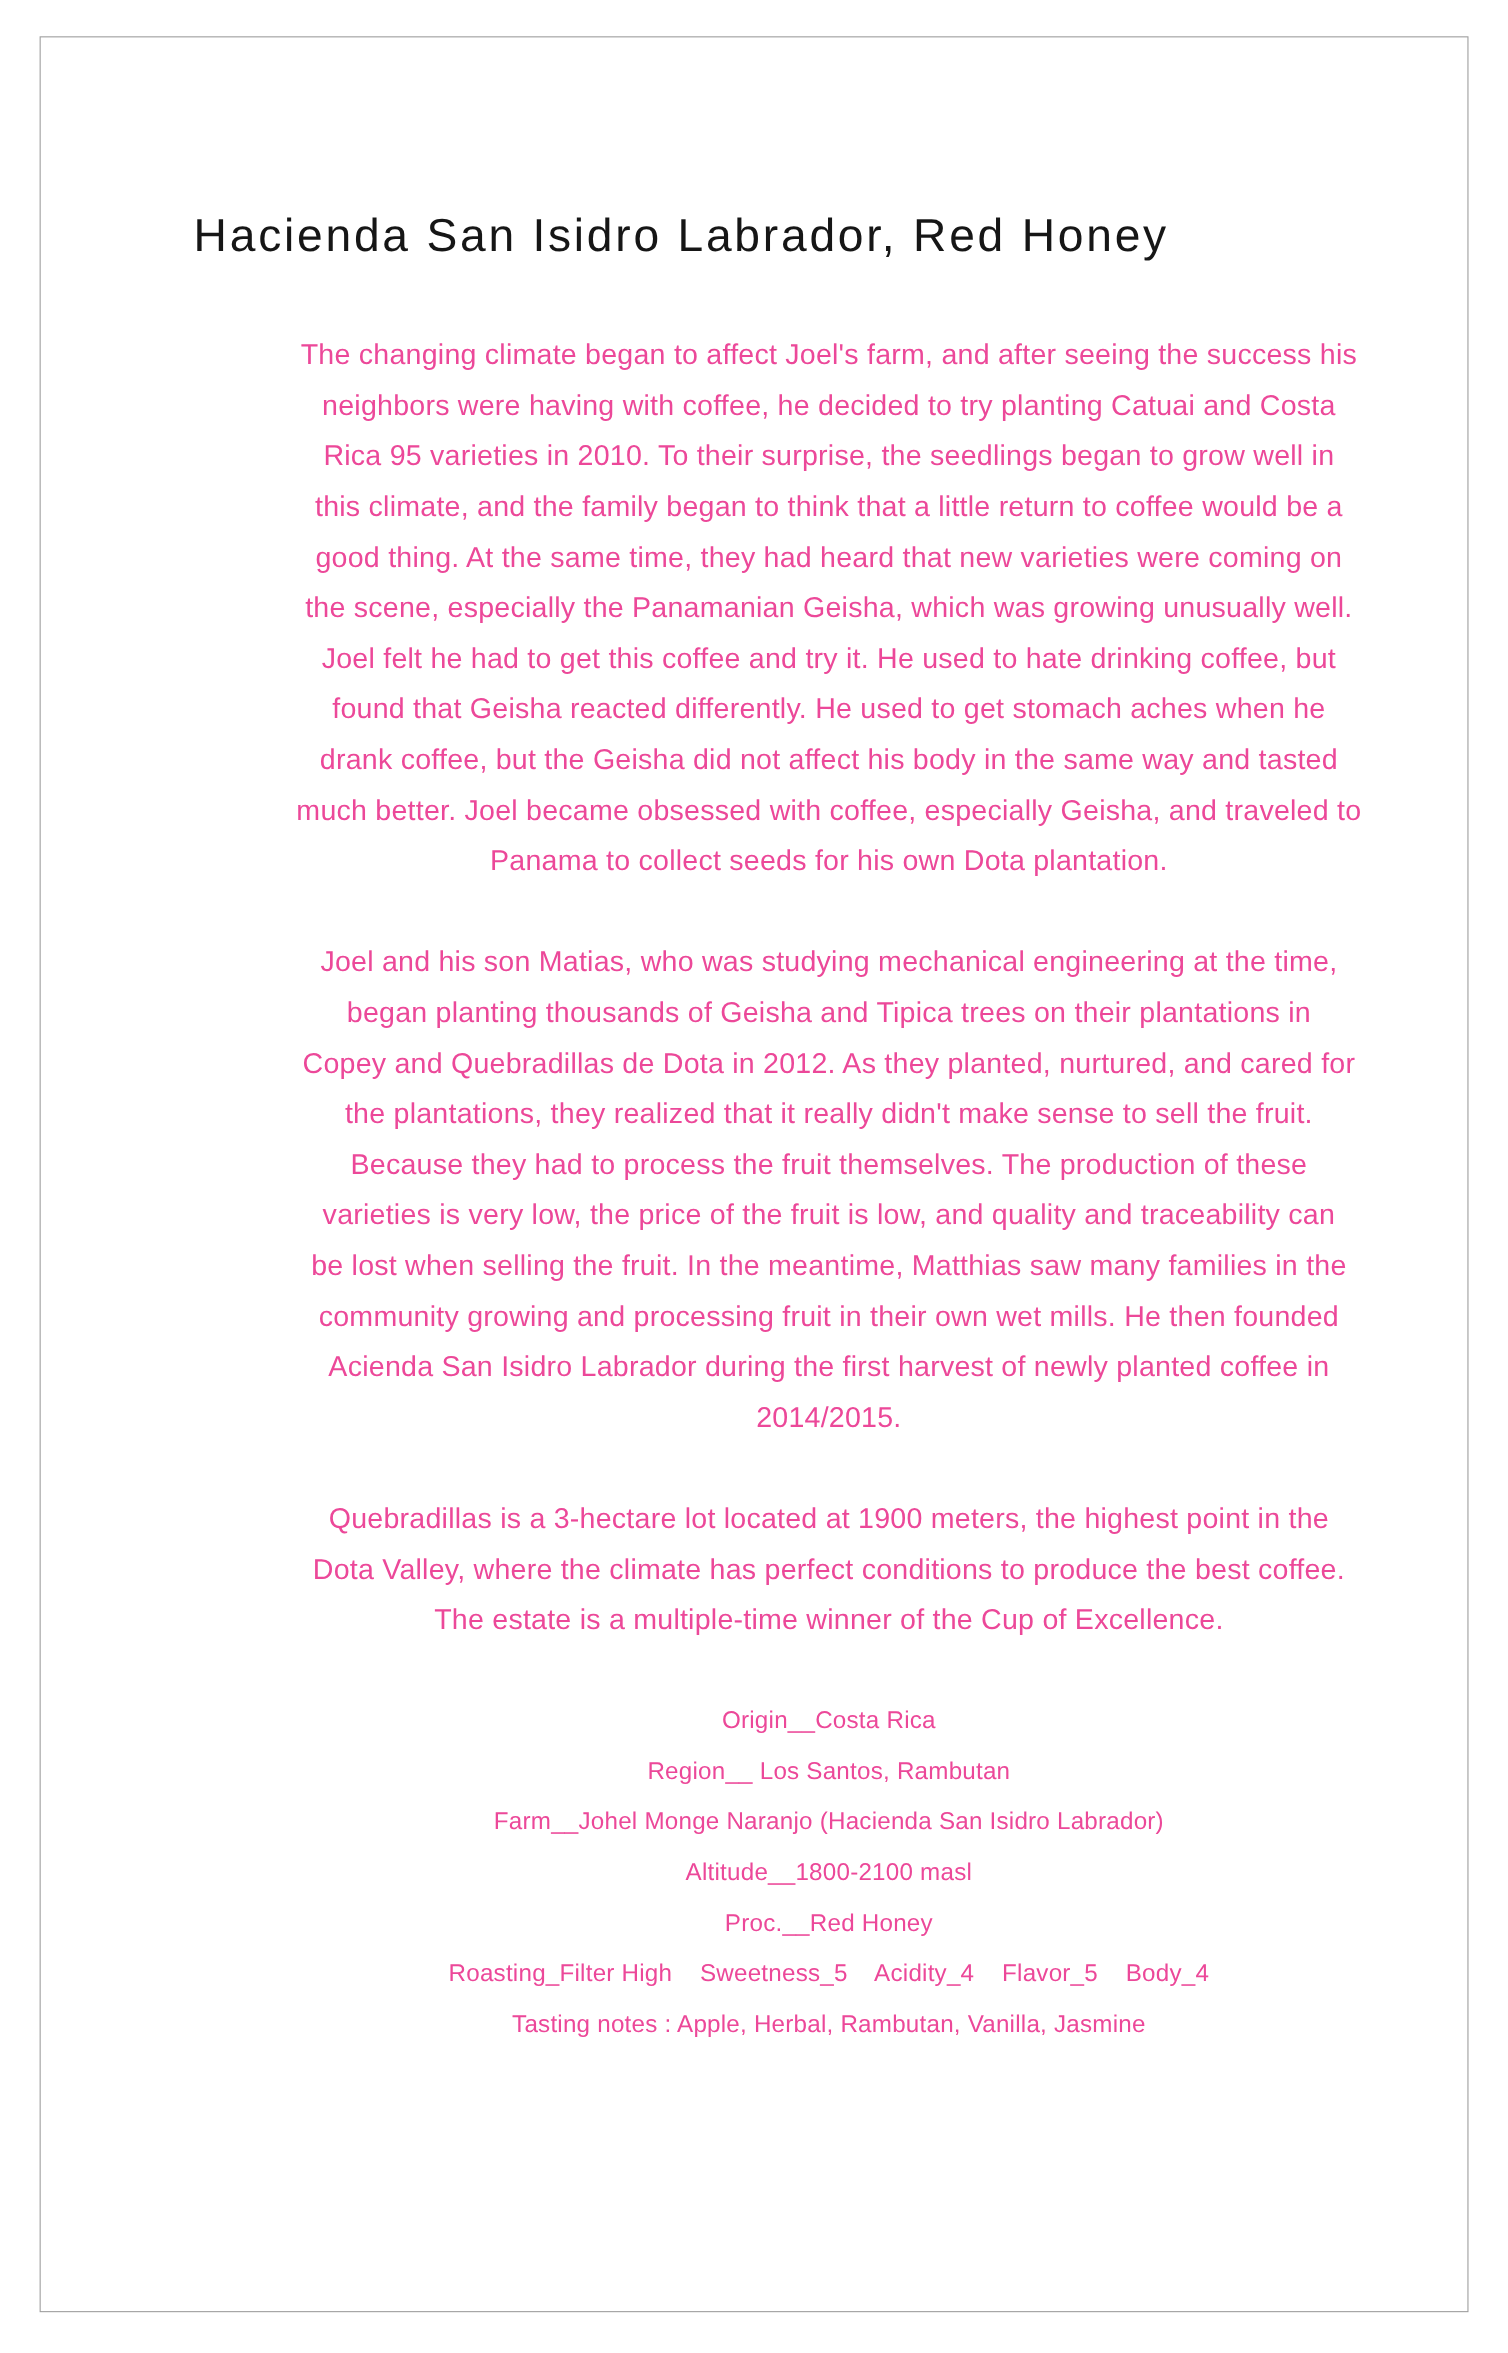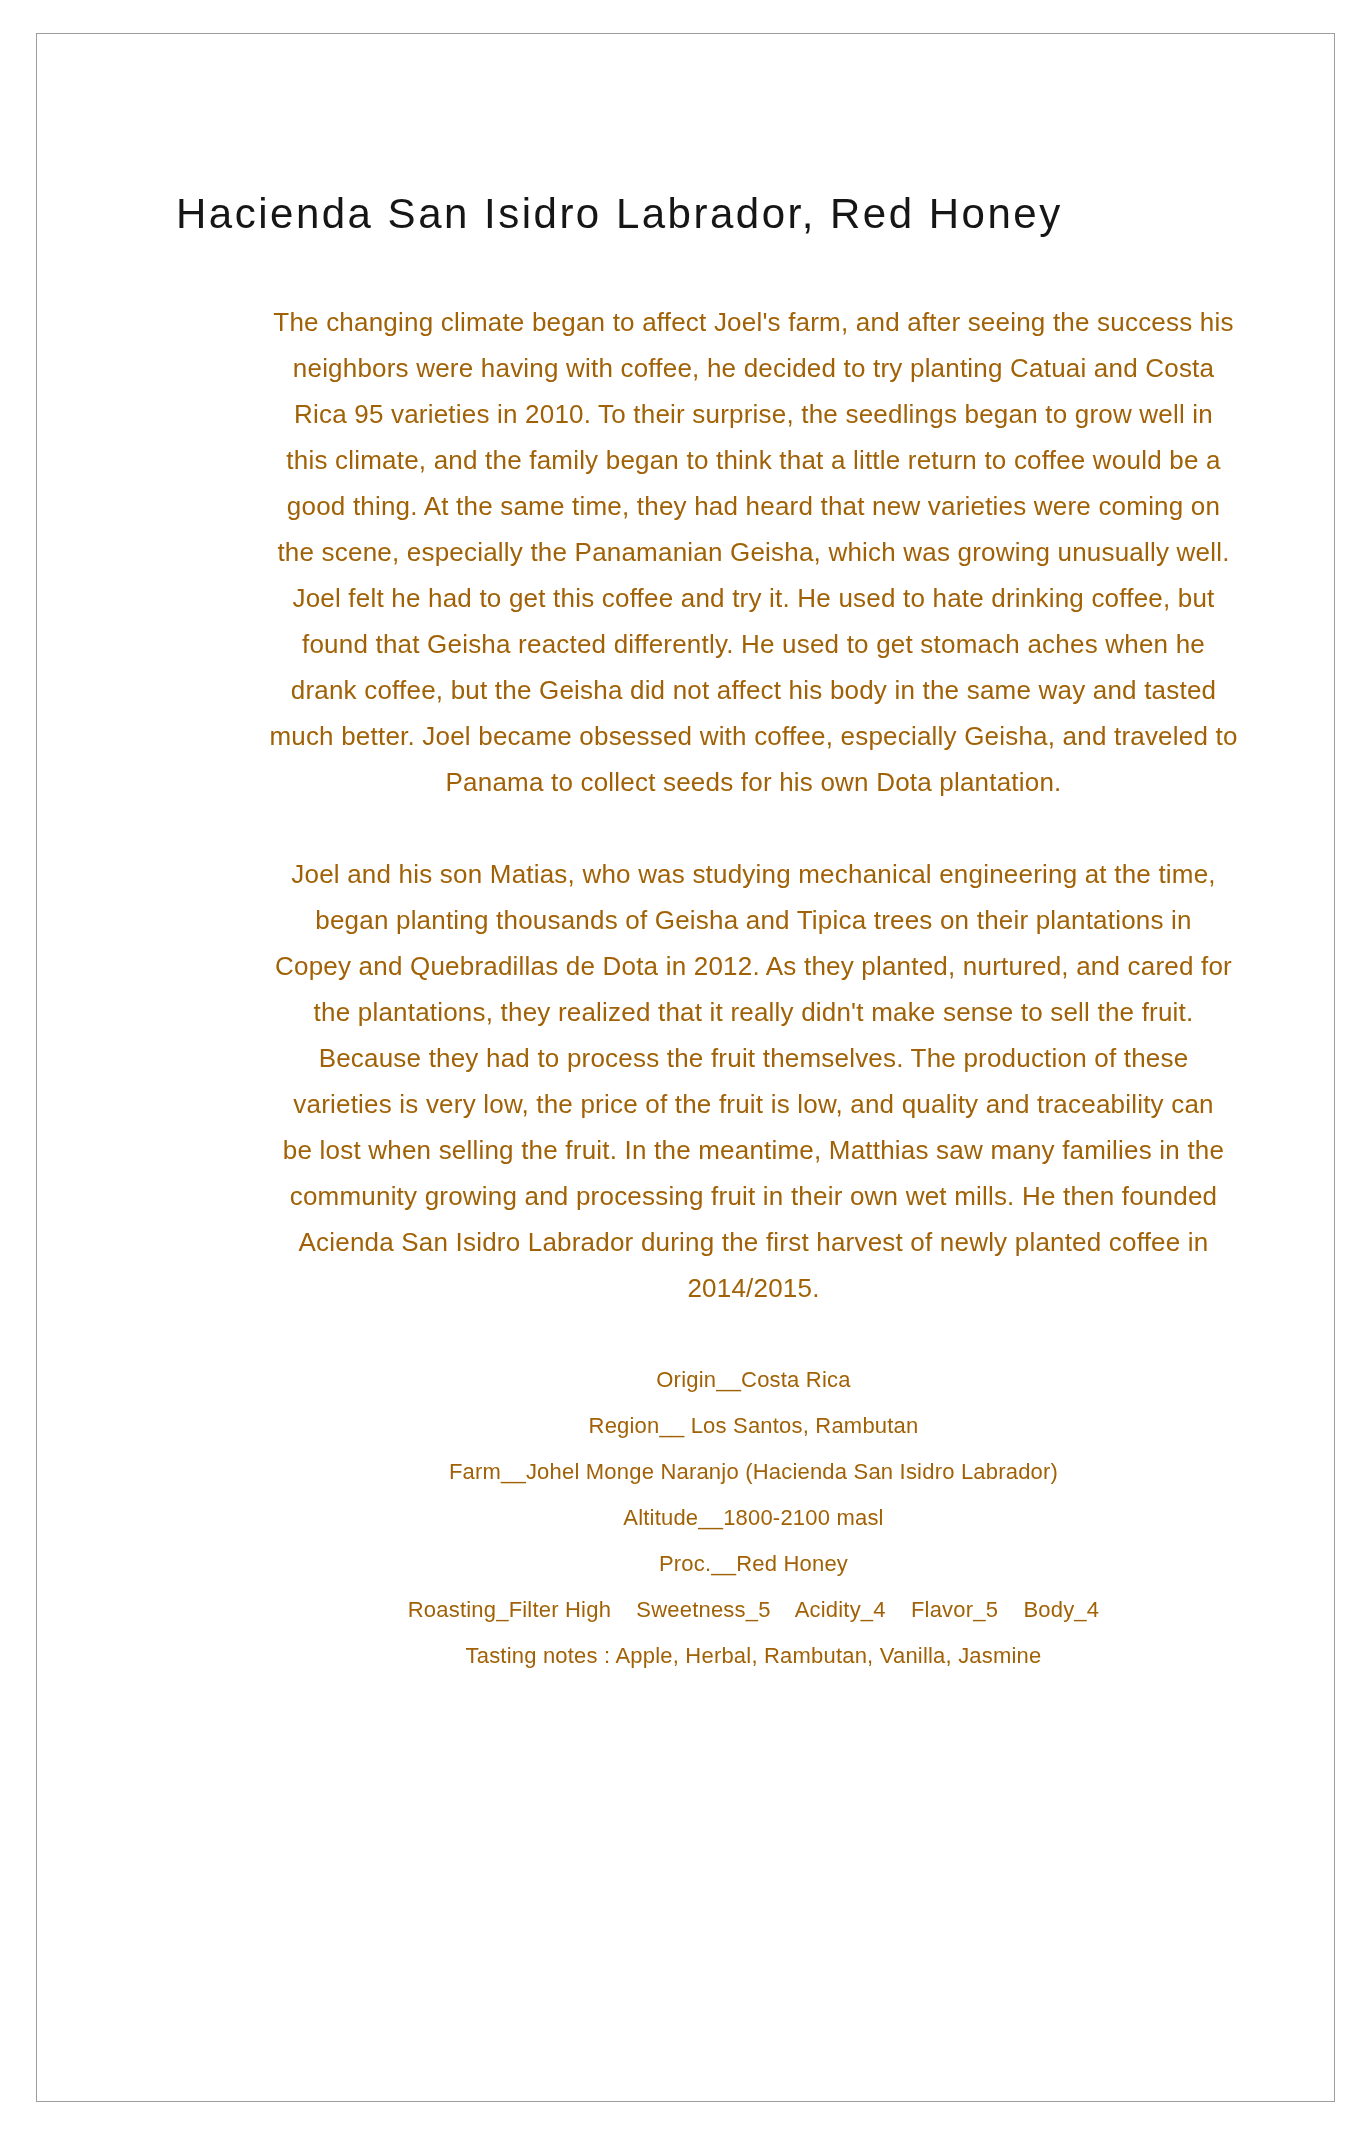--- a/index.html
+++ b/index.html
@@ -32,21 +32,21 @@
     font-weight: 400;
     letter-spacing: 2.5px;
     color: #161616;
     white-space: nowrap;
   }
   .text-block {
     position: absolute;
     left: 139px;
     top: 265px;
     width: 1155px;
-    color: #a16207;
+    color: #ec4899;
   }
   .para {
     margin: 0 0 46px 0;
     font-size: 26px;
     line-height: 46px;
     letter-spacing: 0.2px;
     white-space: pre-wrap;
   }
   .details {
     margin-top: 43px;
@@ -83,20 +83,23 @@
 began planting thousands of Geisha and Tipica trees on their plantations in
 Copey and Quebradillas de Dota in 2012. As they planted, nurtured, and cared for
 the plantations, they realized that it really didn't make sense to sell the fruit.
 Because they had to process the fruit themselves. The production of these
 varieties is very low, the price of the fruit is low, and quality and traceability can
 be lost when selling the fruit. In the meantime, Matthias saw many families in the
 community growing and processing fruit in their own wet mills. He then founded
 Acienda San Isidro Labrador during the first harvest of newly planted coffee in
 2014/2015.</p>
 
+    <p class="para">Quebradillas is a 3-hectare lot located at 1900 meters, the highest point in the
+Dota Valley, where the climate has perfect conditions to produce the best coffee.
+The estate is a multiple-time winner of the Cup of Excellence.</p>
 
     <div class="details">
       <div class="detail-line">Origin__Costa Rica</div>
       <div class="detail-line">Region__ Los Santos, Rambutan</div>
       <div class="detail-line">Farm__Johel Monge Naranjo (Hacienda San Isidro Labrador)</div>
       <div class="detail-line">Altitude__1800-2100 masl</div>
       <div class="detail-line">Proc.__Red Honey</div>
       <div class="detail-line">Roasting_Filter High    Sweetness_5    Acidity_4    Flavor_5    Body_4</div>
       <div class="detail-line">Tasting notes : Apple, Herbal, Rambutan, Vanilla, Jasmine</div>
     </div>

